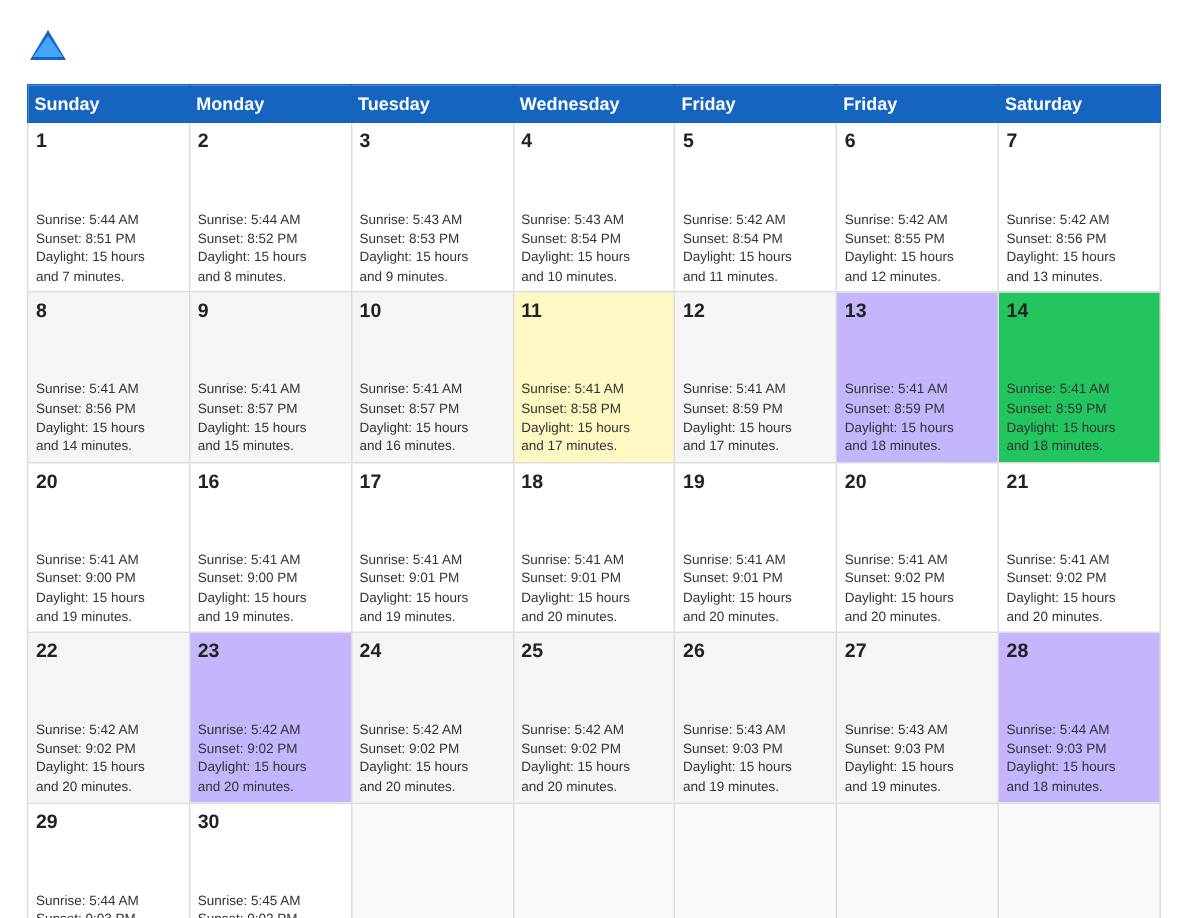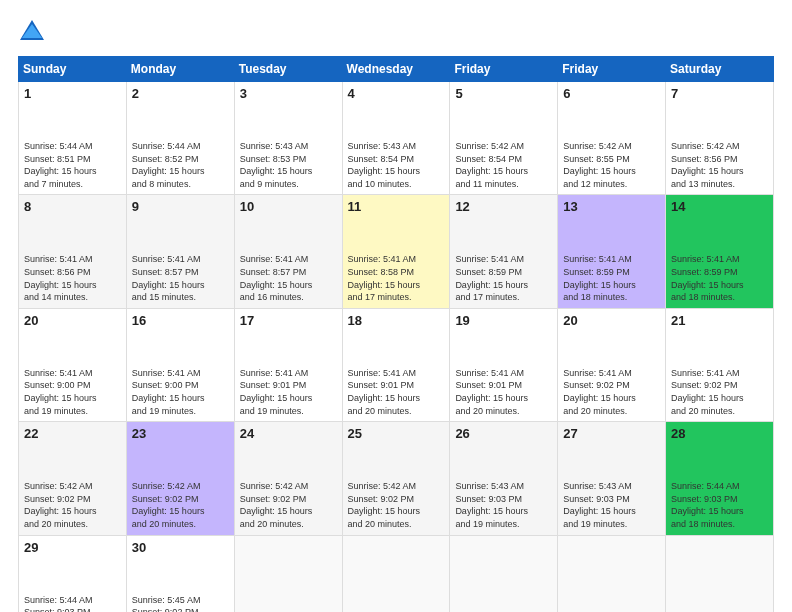--- a/index.html
+++ b/index.html
@@ -333,21 +333,21 @@
 Daylight: 15 hours
 and 19 minutes.</div>
           </td>
           <td style="background: rgb(245, 245, 245);">
             <span class="day-num">27</span>
             <div class="cell-text" style="white-space: pre-line;">Sunrise: 5:43 AM
 Sunset: 9:03 PM
 Daylight: 15 hours
 and 19 minutes.</div>
           </td>
-          <td style="background: #22c55e;">
+          <td style="background: #c4b5fd;">
             <span class="day-num">28</span>
             <div class="cell-text" style="white-space: pre-line;">Sunrise: 5:44 AM
 Sunset: 9:03 PM
 Daylight: 15 hours
 and 18 minutes.</div>
           </td>
         </tr>
         <tr class="last-row">
           <td>
             <span class="day-num">29</span>

